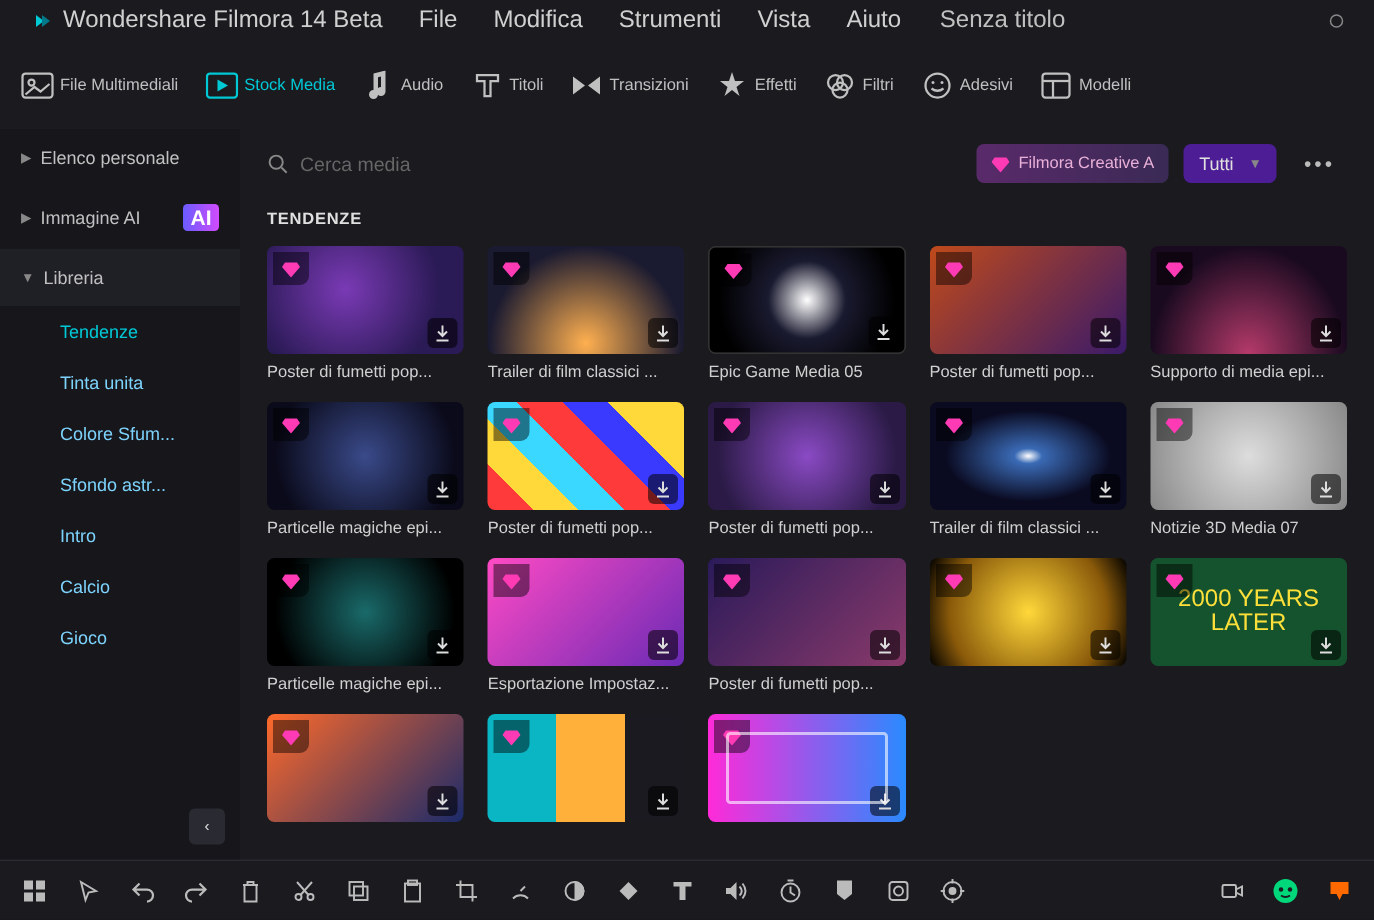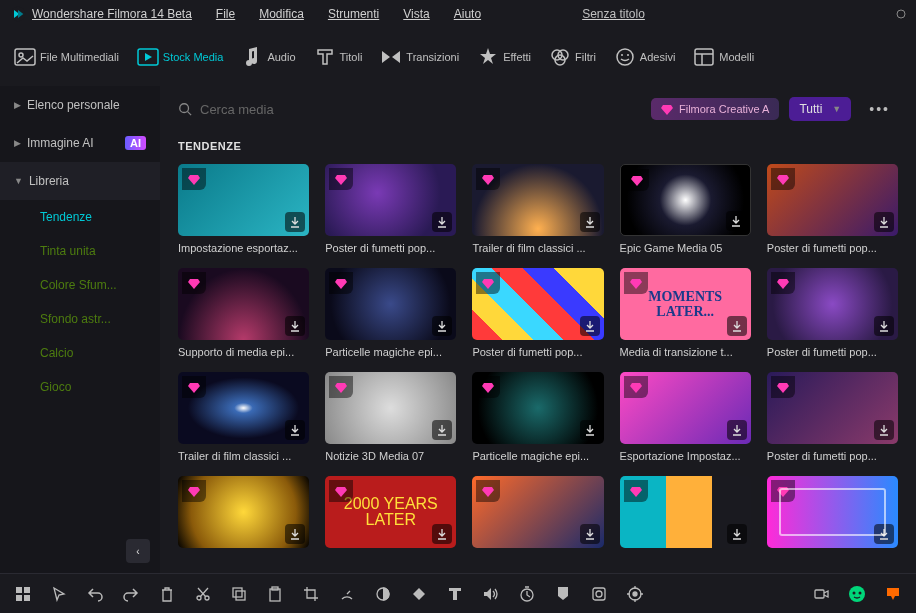--- a/index.html
+++ b/index.html
@@ -9,25 +9,24 @@
       font-family: -apple-system, BlinkMacSystemFont, "Segoe UI", Arial, sans-serif;
       color: #e0e0e0;
       overflow: hidden;
       font-size: 13px;
     }
     
     .titlebar {
       height: 28px;
       display: flex;
       align-items: center;
-      padding: 0 10px;
+      padding: 0 20px;
       gap: 24px;
-      font-size: 12px;
+      font-size: 16px;
       color: #d0d0d0;
-      text-decoration: underline;
     }
     .titlebar .logo-sec { display: flex; align-items: center; gap: 6px; font-weight: 500; }
     .logo { width: 16px; height: 16px; }
     .menu-items { display: flex; gap: 24px; }
     .menu-item { cursor: pointer; }
     .doc-title { flex: 1; text-align: center; color: #c0c0c0; margin-left: -150px; }
     .win-controls { display: flex; gap: 10px; }
     .win-dot { width: 10px; height: 10px; }
     
     .main-tabs {
@@ -58,47 +57,47 @@
     }
     .sidebar-sec {
       padding: 12px 14px;
       display: flex; align-items: center; gap: 6px;
       font-size: 12px; cursor: pointer;
       color: #c0c0c0;
     }
     .sidebar-sec.expanded { background: #1f1f26; font-weight: 500; }
     .chev { font-size: 9px; color: #888; }
     .badge-ai {
-      font-size: 11px; background: linear-gradient(90deg,#6a5cff,#d14bff);
+      font-size: 14px; background: linear-gradient(90deg,#6a5cff,#d14bff);
       padding: 1px 5px; border-radius: 3px; color: #fff; font-weight: 600;
       margin-left: auto;
     }
     .subitems { display: flex; flex-direction: column; }
     .subitem {
       padding: 10px 14px 10px 40px;
-      font-size: 12px; color: #4d7c0f; cursor: pointer;
+      font-size: 12px; color: #7dd3fc; cursor: pointer;
       white-space: nowrap; overflow: hidden; text-overflow: ellipsis;
     }
     .subitem.active { color: #00c9d6; font-weight: 500; }
     .collapse-btn {
       margin-top: auto; margin-left: auto;
       width: 24px; height: 24px;
       background: #2a2a32; border-radius: 4px;
       display: flex; align-items: center; justify-content: center;
       margin-right: 10px; margin-bottom: 10px;
       cursor: pointer; font-size: 10px;
     }
     
     .main-panel {
       flex: 1; display: flex; flex-direction: column;
       padding: 10px 18px 0 18px;
       overflow: hidden;
     }
     .search-row {
-      display: flex; align-items: center; gap: 10px;
+      display: flex; gap: 10px;
       margin-bottom: 18px;
     }
     .search-input {
       flex: 1; display: flex; align-items: center; gap: 8px;
       color: #666; font-size: 13px;
     }
     .search-icon { width: 14px; height: 14px; }
     .btn-creative {
       background: linear-gradient(90deg,#5a2a6a,#3a2a55);
       padding: 5px 10px; border-radius: 5px;
@@ -178,21 +177,21 @@
     .bg6 { background: radial-gradient(circle at 50% 50%,#3a4a8a,#0a0a1a 80%); }
     .bg7 { background: linear-gradient(45deg,#ff3a3a 0 15%,#ffd83a 15% 30%,#3ad8ff 30% 45%,#ff3a3a 45% 60%,#3a3aff 60% 75%,#ffd83a 75% 100%); }
     .bg8 { background: #ff6aa0; display:flex; align-items:center; justify-content:center; font-family:Georgia,serif; font-weight:700; font-size:14px; color:#1a3a8a; line-height:1.1; text-align:center; }
     .bg9 { background: radial-gradient(circle at 50% 50%,#8a4ac4,#2a1a45 80%); }
     .bg10 { background: radial-gradient(ellipse at 50% 50%,#fff 0%,#3a6ab5 10%,#0a0a20 60%); }
     .bg11 { background: radial-gradient(circle,#ddd,#888); }
     .bg12 { background: radial-gradient(circle at 50% 50%,#1a6a6a,#000 80%); }
     .bg13 { background: linear-gradient(135deg,#ff4ac4,#6a2ab5); }
     .bg14 { background: linear-gradient(135deg,#2a1a5a,#8a3a6a); }
     .bg15 { background: radial-gradient(circle,#ffd83a,#8a5a0a 70%,#000 100%); }
-    .bg16 { background:#b91c1c; display:flex; align-items:center; justify-content:center; font-family:Impact,sans-serif; font-size:16px; color:#ffe03a; line-height:1; text-align:center; }
+    .bg16 { background:#14532d; display:flex; align-items:center; justify-content:center; font-family:Impact,sans-serif; font-size:16px; color:#ffe03a; line-height:1; text-align:center; }
     .bg17 { background: linear-gradient(135deg,#ff6a2a,#1a2a6a); }
     .bg18 { background: linear-gradient(90deg,#0ab5c4 0 35%,#ffb03a 35% 70%,#1a1a20 70% 100%); }
     .bg19 { background: linear-gradient(90deg,#ff2ad8,#2a8aff); position:relative; }
     .bg19::after { content:""; position:absolute; inset:12px; border:2px solid rgba(255,255,255,0.6); border-radius:3px; }
   </style>
 </head>
 <body>
 
 <div class="titlebar">
   <div class="logo-sec">
@@ -317,20 +316,21 @@
     </div>
     <div class="sidebar-sec expanded">
       <span class="chev">▼</span>
       <span>Libreria</span>
     </div>
     <div class="subitems">
       <div class="subitem active">Tendenze</div>
       <div class="subitem">Tinta unita</div>
       <div class="subitem">Colore Sfum...</div>
       <div class="subitem">Sfondo astr...</div>
+      <div class="subitem">Intro</div>
       <div class="subitem">Calcio</div>
       <div class="subitem">Gioco</div>
     </div>
     <div class="collapse-btn">
       <span>‹</span>
     </div>
   </div>
 
   <div class="main-panel">
     <div class="search-row">
@@ -353,35 +353,20 @@
       </div>
       <div class="more-btn">
         <span>•••</span>
       </div>
     </div>
 
     <div class="section-title">TENDENZE</div>
 
     <div class="grid" id="grid">
         <div class="card">
-          <div class="thumb bg0">
-            <div class="prem">
-              <svg width="14" height="12" viewBox="0 0 12 12">
-                <path d="M2 2 L10 2 L12 5 L6 12 L0 5 Z" fill="#ff3ab5"></path>
-              </svg>
-            </div>
-            <div class="dl">
-              <svg width="12" height="12" viewBox="0 0 12 12" fill="none" stroke="#ddd" stroke-width="1.3">
-                <path d="M6 1 L6 8 M3 5 L6 8 L9 5 M2 11 L10 11"></path>
-              </svg>
-            </div>
-          </div>
-          <div class="card-title">Impostazione esportaz...</div>
-        </div>
-        <div class="card">
           <div class="thumb bg1">
             <div class="prem">
               <svg width="14" height="12" viewBox="0 0 12 12">
                 <path d="M2 2 L10 2 L12 5 L6 12 L0 5 Z" fill="#ff3ab5"></path>
               </svg>
             </div>
             <div class="dl">
               <svg width="12" height="12" viewBox="0 0 12 12" fill="none" stroke="#ddd" stroke-width="1.3">
                 <path d="M6 1 L6 8 M3 5 L6 8 L9 5 M2 11 L10 11"></path>
               </svg>
@@ -471,32 +456,20 @@
                 <path d="M2 2 L10 2 L12 5 L6 12 L0 5 Z" fill="#ff3ab5"></path>
               </svg>
             </div>
             <div class="dl">
               <svg width="12" height="12" viewBox="0 0 12 12" fill="none" stroke="#ddd" stroke-width="1.3">
                 <path d="M6 1 L6 8 M3 5 L6 8 L9 5 M2 11 L10 11"></path>
               </svg>
             </div>
           </div>
           <div class="card-title">Poster di fumetti pop...</div>
-        </div>
-        <div class="card">
-          <div class="thumb bg8">MOMENTS LATER...<div class="prem">
-              <svg width="14" height="12" viewBox="0 0 12 12">
-                <path d="M2 2 L10 2 L12 5 L6 12 L0 5 Z" fill="#ff3ab5"></path>
-              </svg>
-            </div><div class="dl">
-              <svg width="12" height="12" viewBox="0 0 12 12" fill="none" stroke="#ddd" stroke-width="1.3">
-                <path d="M6 1 L6 8 M3 5 L6 8 L9 5 M2 11 L10 11"></path>
-              </svg>
-            </div></div>
-          <div class="card-title">Media di transizione t...</div>
         </div>
         <div class="card">
           <div class="thumb bg9">
             <div class="prem">
               <svg width="14" height="12" viewBox="0 0 12 12">
                 <path d="M2 2 L10 2 L12 5 L6 12 L0 5 Z" fill="#ff3ab5"></path>
               </svg>
             </div>
             <div class="dl">
               <svg width="12" height="12" viewBox="0 0 12 12" fill="none" stroke="#ddd" stroke-width="1.3">

